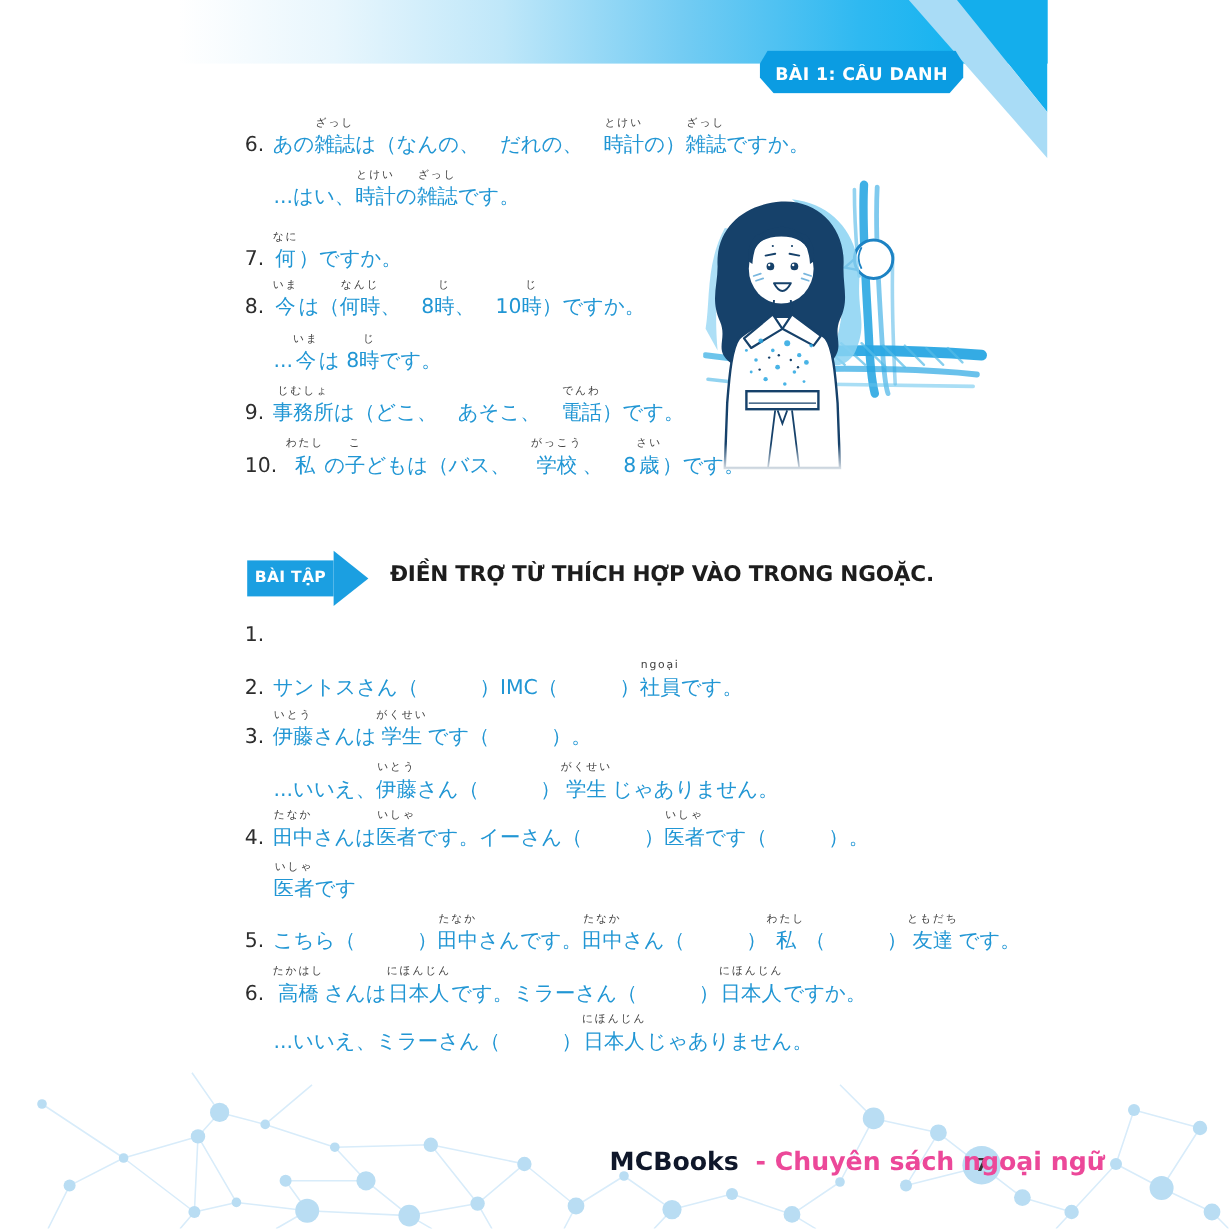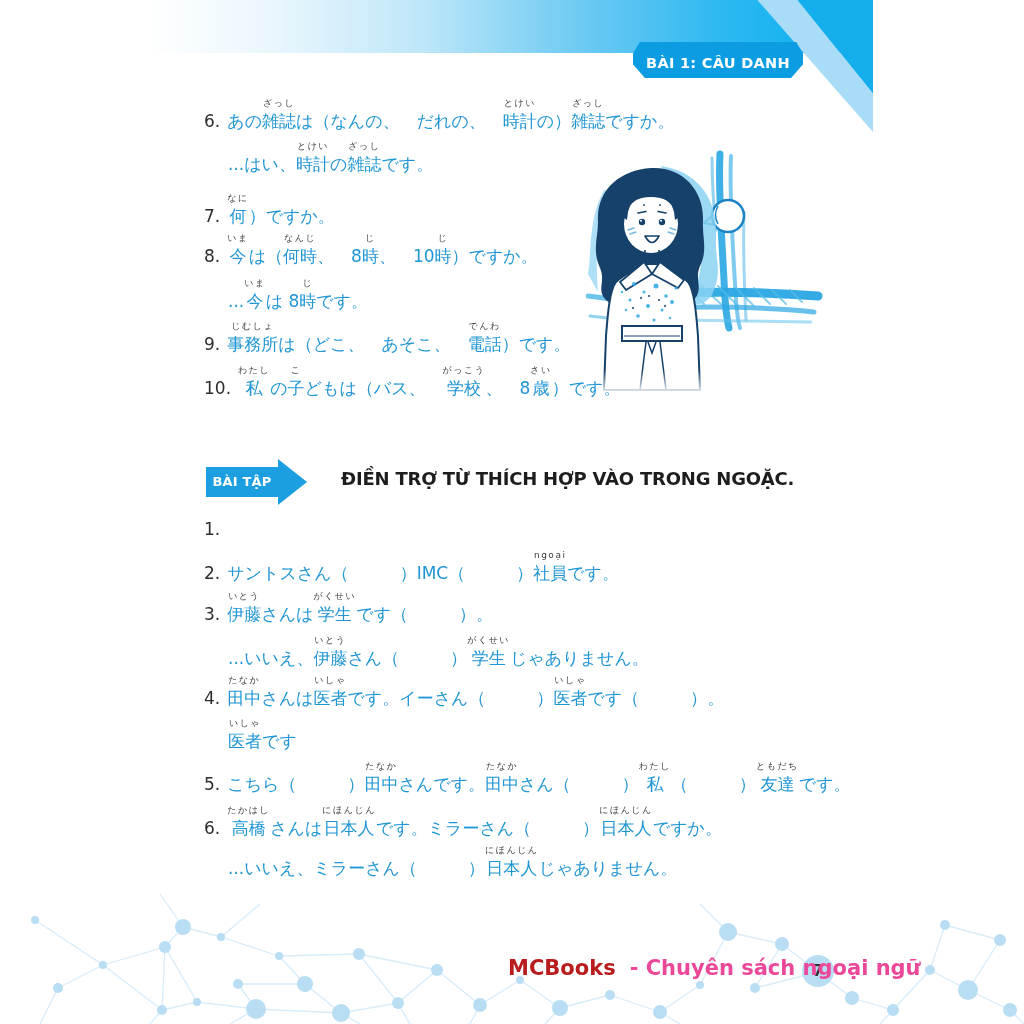--- a/index.html
+++ b/index.html
@@ -27,29 +27,29 @@
   .jp{display:block;font-size:17px;line-height:23px;color:#2196d4;white-space:pre;}
   .seg.num{margin-right:7px;}
   .seg.num .jp{color:#2d2d2d;}
 
   
   .badge-rect{position:absolute;left:206px;top:467px;width:72px;height:30px;background:#1b9fe1;
     color:#fff;font-weight:bold;font-size:13px;text-align:center;line-height:30px;letter-spacing:.2px;}
   .badge-arrow{position:absolute;left:278px;top:459px;width:0;height:0;
     border-top:23px solid transparent;border-bottom:23px solid transparent;border-left:29px solid #1b9fe1;}
   .heading{position:absolute;left:325px;top:468px;font-size:18px;font-weight:bold;
-    color:#1d1d1d;letter-spacing:-.2px;margin-left:16px;}
+    color:#1d1d1d;letter-spacing:-.2px;}
 
   
   .illus{position:absolute;left:586px;top:150px;}
   .network{position:absolute;left:0;top:884px;}
 
   
   .footer{position:absolute;left:508px;top:956px;font-size:21px;font-weight:bold;white-space:nowrap;}
-  .footer .brand{color:#b91c1c;}
+  .footer .brand{color:#0f172a;}
   .footer .tagline{color:#ec4899;margin-left:14px;}
   .page-circle{position:absolute;left:802px;top:955px;width:32px;height:32px;border-radius:50%;
     background:#b9ddf3;text-align:center;line-height:32px;font-size:15px;font-weight:bold;color:#333;}
 </style>
 </head>
 <body>
 
 <div class="band"></div>
 <div class="corner">
   <div class="wedge"></div>

